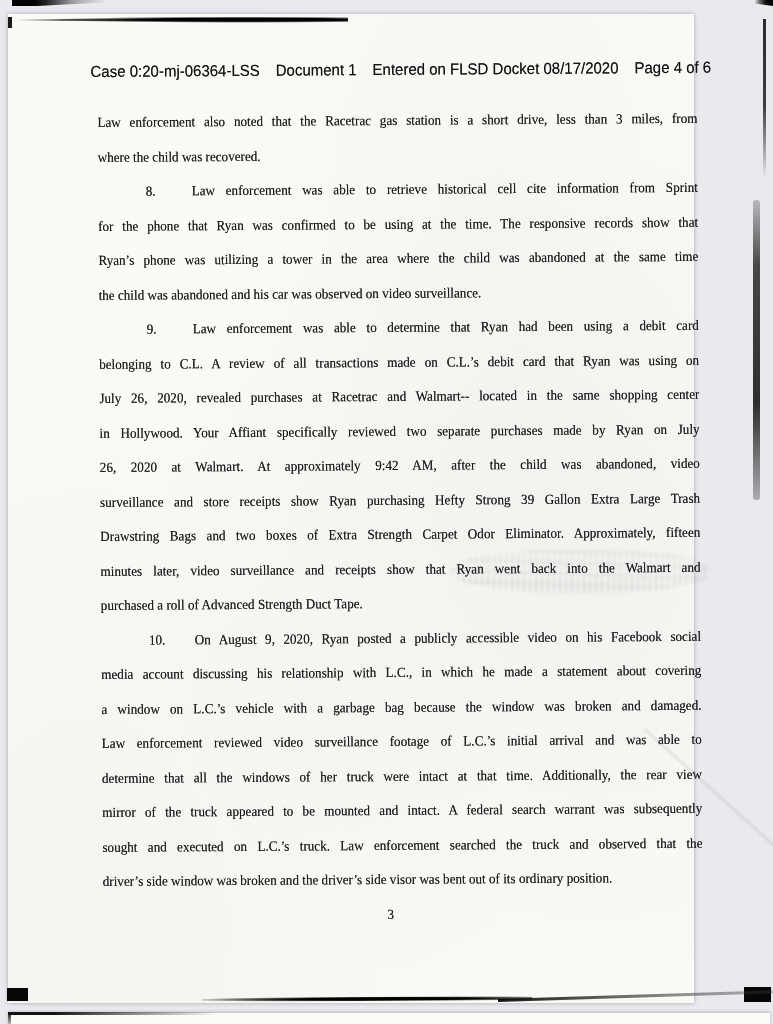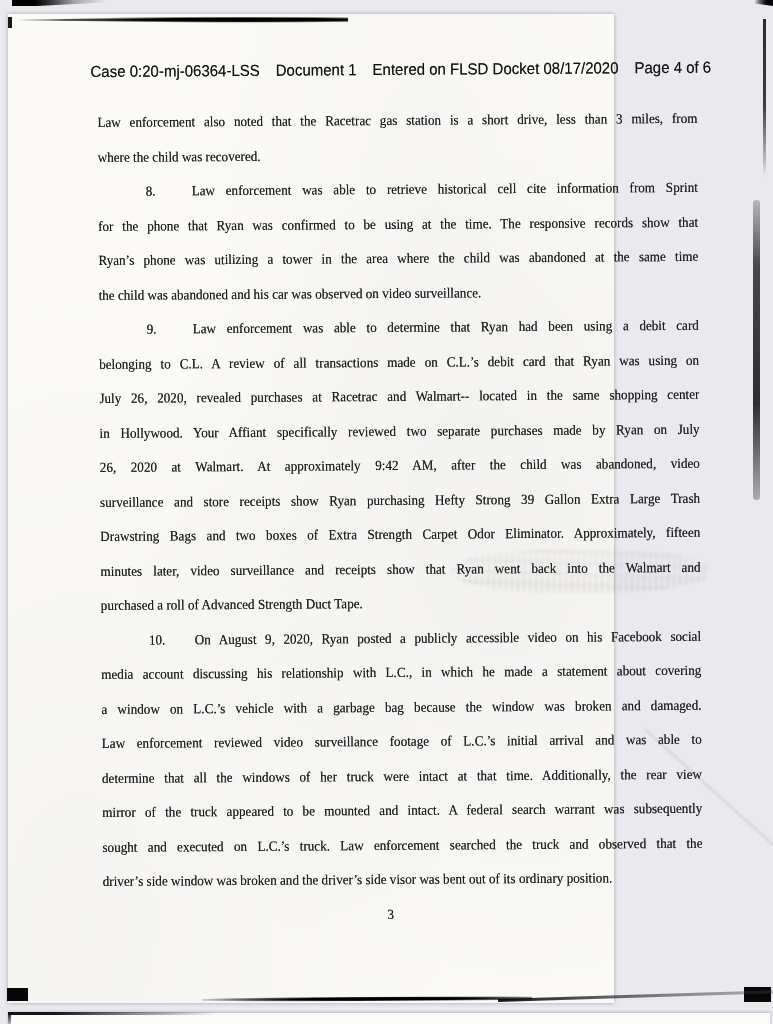--- a/index.html
+++ b/index.html
@@ -8,21 +8,21 @@
     --ink:#1c1c1c;
   }
   html,body{margin:0;padding:0;background:var(--bg);}
   .stage{
     position:relative;width:773px;height:1024px;overflow:hidden;
     background:var(--bg);
     font-family:"Liberation Serif","DejaVu Serif",serif;
   }
   
   .page{
-    position:absolute;left:8px;top:14px;width:606px;height:989px;
+    position:absolute;left:8px;top:14px;width:686px;height:989px;
     background:var(--paper);
     box-shadow:0 0 4px rgba(40,40,60,.35);
   }
   .page::before{
     content:"";position:absolute;inset:0;pointer-events:none;
     background:
       radial-gradient(ellipse at 85% 58%, rgba(110,110,120,.055), transparent 55%),
       radial-gradient(ellipse at 12% 92%, rgba(110,110,120,.045), transparent 50%),
       radial-gradient(ellipse at 70% 20%, rgba(120,120,130,.03), transparent 45%);
   }

